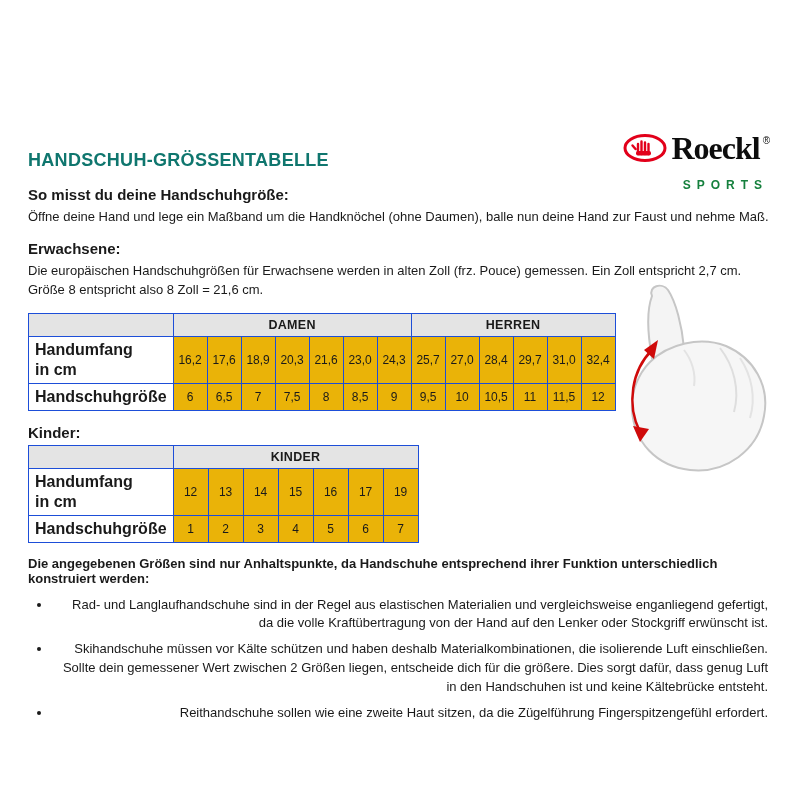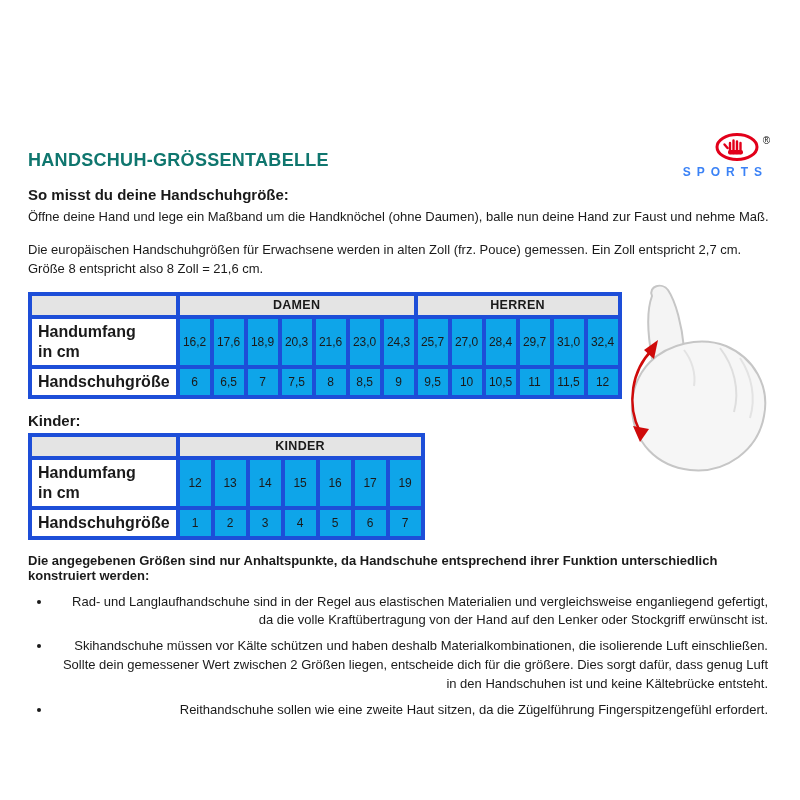--- a/index.html
+++ b/index.html
@@ -6,34 +6,34 @@
   html,body { background:#ffffff; }
   body { font-family:"Liberation Sans","DejaVu Sans",sans-serif; color:#1a1a1a; }
   .page { position:relative; width:800px; height:800px; background:#ffffff; overflow:hidden; }
 
   
   .logo { position:absolute; top:132px; right:30px; text-align:right; }
   .logo-row { display:flex; align-items:center; justify-content:flex-end; gap:3px; }
   .logo-hand { width:46px; height:30px; }
   .logo-name { font-family:"Liberation Serif","DejaVu Serif",serif; font-weight:bold; font-size:32px; letter-spacing:-1px; color:#0d0d0d; line-height:1; }
   .logo-reg { font-size:10px; color:#0d0d0d; align-self:flex-start; margin-top:3px; }
-  .logo-sports { color:#3b82f6; font-weight:bold; font-size:12px; letter-spacing:6px; margin-top:3px; margin-right:2px; }
+  .logo-sports { color:#15803d; font-weight:bold; font-size:12px; letter-spacing:6px; margin-top:14px; margin-right:2px; }
 
   
   .content { padding:150px 30px 0 28px; }
   .title { font-size:18px; font-weight:bold; letter-spacing:0.3px; margin-bottom:15px; color:#0f766e; }
   .sec-heading { font-size:15px; font-weight:bold; margin-bottom:4px; }
   .sec-body { font-size:13px; line-height:1.5; white-space:pre-line; margin-bottom:13px; max-width:742px; }
 
   
   table { border-collapse:collapse; font-size:12px; margin-bottom:13px; }
-  th,td { border:4px solid #1d4ed8; text-align:center; }
+  th,td { border:1px solid #1d4ed8; text-align:center; }
   .grp { background:#e4e4e4; font-weight:bold; height:23px; font-size:12.5px; letter-spacing:0.3px; }
   .lbl { text-align:left; font-weight:bold; padding:3px 6px; white-space:pre-line; line-height:1.25; font-size:16px; width:100px; }
-  td.val { width:34px; height:27px; background:#0ea5e9; }
+  td.val { width:34px; height:27px; background:#eab308; }
   .kids td.val { width:35px; }
 
   
   .hand-fig { position:absolute; top:284px; left:592px; width:182px; height:200px; }
 
   
   .notes-heading { font-size:13px; font-weight:bold; margin:4px 0 10px; max-width:742px; }
   ul.notes { list-style:disc; padding-left:24px; font-size:13px; line-height:1.45; max-width:740px; }
   ul.notes li { margin-bottom:7px; padding-left:4px;text-align:right; }
 </style>
@@ -42,20 +42,21 @@
 
 <div class="page">
 
   <div class="logo">
     <div class="logo-row">
       <svg class="logo-hand" viewBox="0 0 46 30">
         <ellipse cx="23" cy="15" rx="20" ry="12.5" fill="none" stroke="#e2001a" stroke-width="3"></ellipse>
         <path d="M16,21 L16,11 M19.5,21 L19.5,8.5 M23,21 L23,9.5 M26.5,21 L26.5,11 M13.5,16 L10.5,12.5" stroke="#e2001a" stroke-width="2.4" stroke-linecap="round" fill="none"></path>
         <rect x="14" y="18" width="15" height="4.5" rx="2" fill="#e2001a"></rect>
       </svg>
+      <span class="logo-name">Roeckl</span>
       <span class="logo-reg">®</span>
     </div>
     <div class="logo-sports">SPORTS</div>
   </div>
 
   <svg class="hand-fig" viewBox="0 0 182 200">
 
     <path d="M60,12 C56,2 70,-2 76,6 C84,18 90,42 92,64 L60,74 C56,52 54,28 60,12 Z" fill="#f4f4f4" stroke="#c6c6c6" stroke-width="2"></path>
 
     <path d="M58,78 C76,60 108,52 134,62 C162,74 178,102 172,132 C166,166 134,190 98,186 C64,182 42,158 40,126 C39,108 46,90 58,78 Z" fill="#f6f6f6" stroke="#c6c6c6" stroke-width="2"></path>
@@ -71,20 +72,21 @@
     </g>
   </svg>
 
   <div class="content">
 
     <h1 class="title">HANDSCHUH-GRÖSSENTABELLE</h1>
 
     <div class="sec-heading">So misst du deine Handschuhgröße:</div>
     <p class="sec-body">Öffne deine Hand und lege ein Maßband um die Handknöchel (ohne Daumen), balle nun deine Hand zur Faust und nehme Maß.</p>
 
+    <div class="sec-heading">Erwachsene:</div>
     <p class="sec-body">Die europäischen Handschuhgrößen für Erwachsene werden in alten Zoll (frz. Pouce) gemessen. Ein Zoll entspricht 2,7 cm.
 Größe 8 entspricht also 8 Zoll = 21,6 cm.</p>
 
     <table class="adult">
       <tbody>
           <tr>
         <th class="grp"></th>
         <th class="grp" colspan="7">DAMEN</th>
         <th class="grp" colspan="6">HERREN</th>
       </tr>

